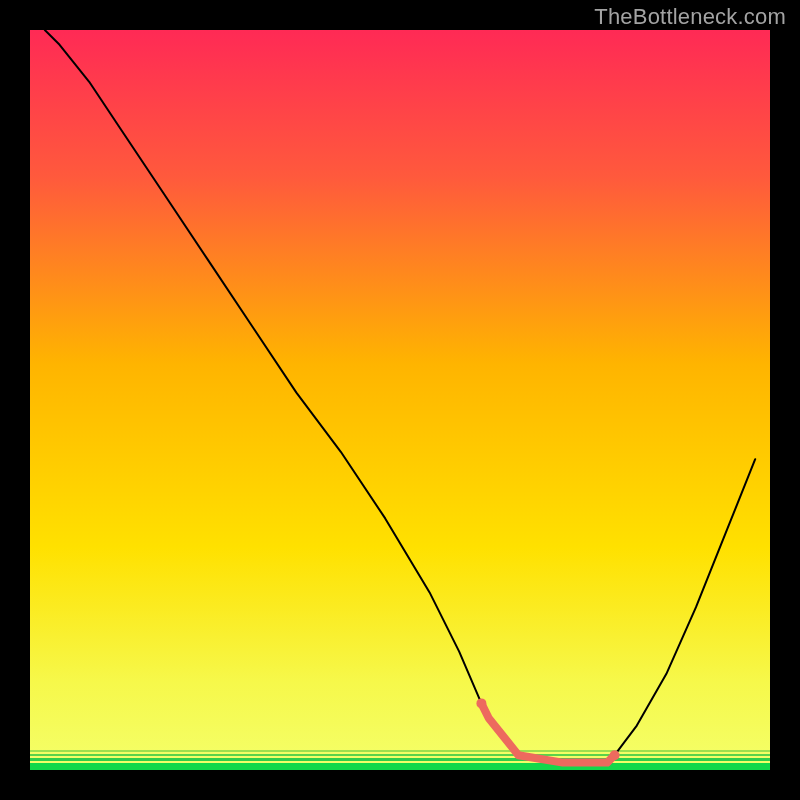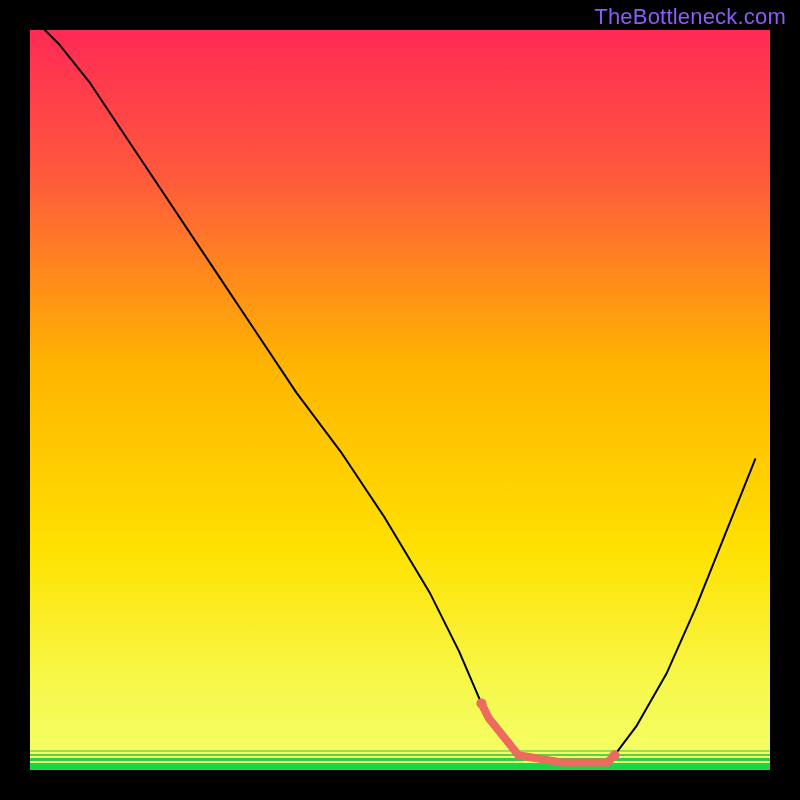--- a/index.html
+++ b/index.html
@@ -16,21 +16,21 @@
     height: 800px;
     background: #000;
   }
   .watermark {
     position: absolute;
     top: 4px;
     right: 14px;
     font-family: Arial, Helvetica, sans-serif;
     font-size: 22px;
     font-weight: 500;
-    color: #8b5cf6;
+    color: #a3a3a3;
     letter-spacing: 0.2px;
     z-index: 5;
   }
   .plot-wrap {
     position: absolute;
     left: 30px;
     top: 30px;
     width: 740px;
     height: 740px;
   }

